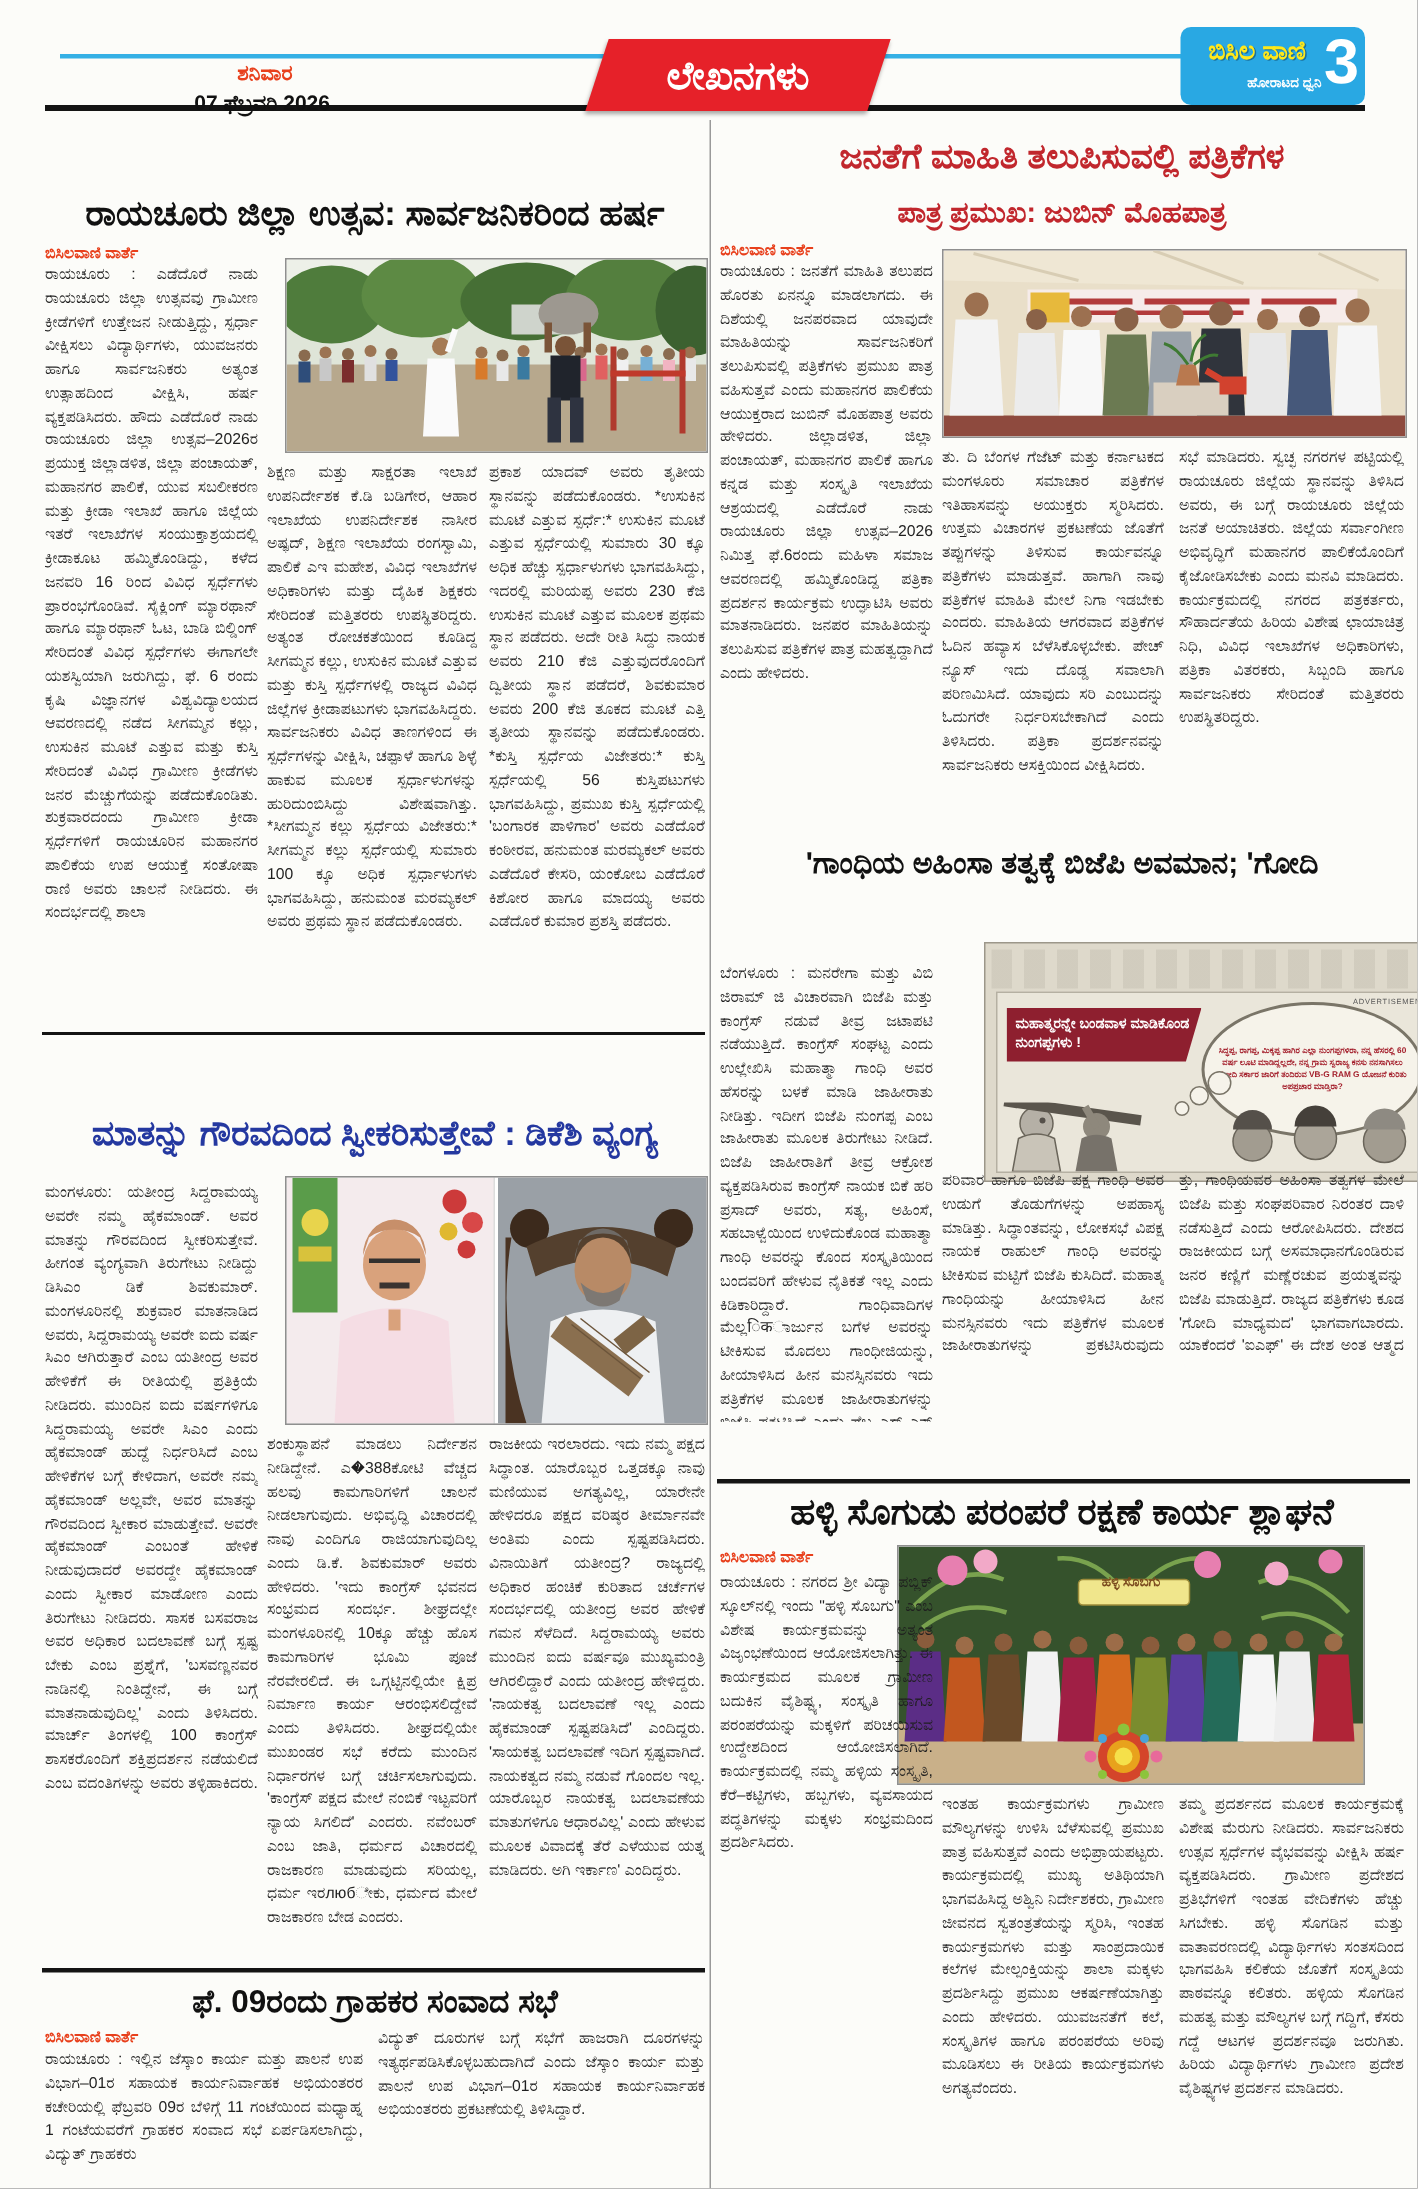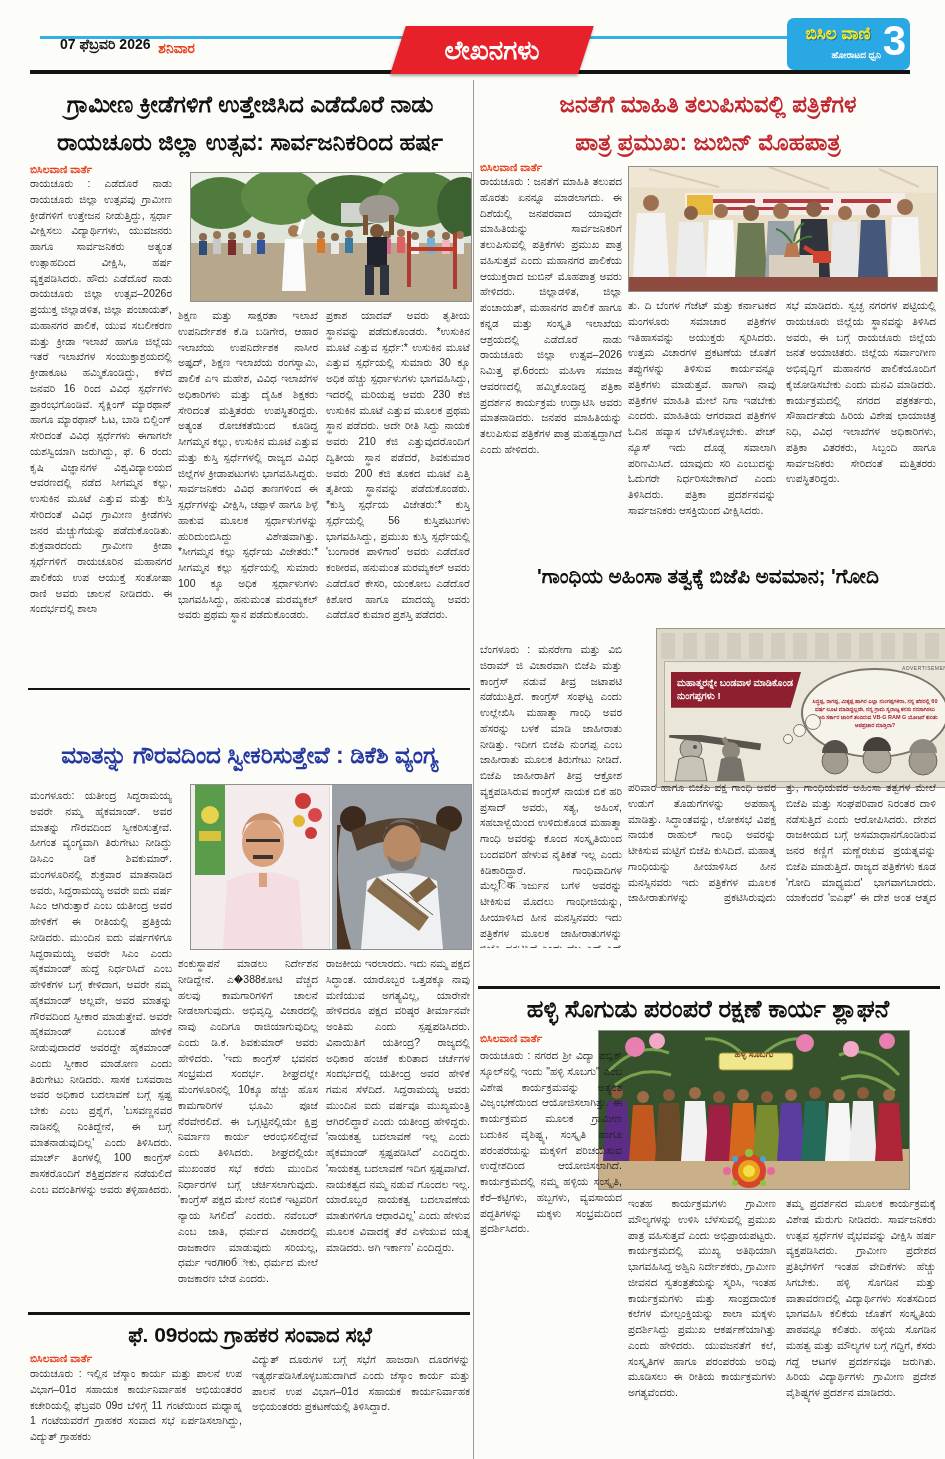--- a/index.html
+++ b/index.html
@@ -41,38 +41,37 @@
 </style>
 </head>
 <body>
 
 <div class="page">
 
   <div class="abs cyanbar" style="left:40px;top:36px;width:868px;height:3px;"></div>
   <div class="abs rule-h" style="left:30px;top:70px;width:880px;height:4px;"></div>
 
   <div class="abs daytxt" style="left:75px;top:40px;width:120px;">ಶನಿವಾರ</div>
-  <div class="abs datetxt" style="left:60px;top:36px;width:160px;">07 ಫೆಬ್ರವರಿ 2026</div>
+  <div class="abs datetxt" style="left:60px;top:60px;width:160px;text-align:right;">07 ಫೆಬ್ರವರಿ 2026</div>
 
   <div class="abs section-band" style="left:398px;top:26px;width:188px;height:48px;">
     <span>ಲೇಖನಗಳು</span>
   </div>
 
   <div class="abs mast" style="left:787px;top:18px;width:123px;height:52px;">
     <div class="abs mast-title" style="left:8px;top:6px;width:86px;text-align:center;">ಬಿಸಿಲ ವಾಣಿ</div>
     <div class="abs mast-tag" style="left:8px;top:32px;width:86px;text-align:right;">ಹೋರಾಟದ ಧ್ವನಿ</div>
     <div class="abs mast-num" style="right:4px;top:2px;">3</div>
   </div>
 
   <div class="abs rule-v" style="left:473px;top:80px;width:1px;height:1379px;"></div>
   <div class="abs rule-h" style="left:28px;top:688px;width:442px;height:2px;"></div>
   <div class="abs rule-h" style="left:28px;top:1312px;width:442px;height:3px;"></div>
   <div class="abs rule-h" style="left:478px;top:986px;width:462px;height:3px;"></div>
 
-  <div class="abs headline" style="left:30px;top:86px;width:440px;font-size:23px;line-height:37px;">ಗ್ರಾಮೀಣ ಕ್ರೀಡೆಗಳಿಗೆ ಉತ್ತೇಜಿಸಿದ ಎಡೆದೊರೆ ನಾಡು</div>
   <div class="abs headline" style="left:30px;top:124px;width:440px;font-size:23px;line-height:37px;">ರಾಯಚೂರು ಜಿಲ್ಲಾ ಉತ್ಸವ: ಸಾರ್ವಜನಿಕರಿಂದ ಹರ್ಷ</div>
   <div class="abs byline" style="left:30px;top:163px;">ಬಿಸಿಲವಾಣಿ ವಾರ್ತೆ</div>
 
   <div class="abs photo" style="left:190px;top:172px;width:280px;height:128px;">
     <svg width="280" height="128" viewBox="0 0 280 128">
       <rect width="280" height="128" fill="#dfe5d8"></rect>
       <rect width="280" height="34" fill="#edf0e8"></rect>
       <ellipse cx="30" cy="30" rx="36" ry="26" fill="#4f7c3c"></ellipse>
         <ellipse cx="90" cy="24" rx="40" ry="28" fill="#5d8a44"></ellipse>
       <ellipse cx="160" cy="28" rx="44" ry="26" fill="#466f35"></ellipse>
@@ -174,21 +173,21 @@
   <div class="abs bodycol" style="left:30px;top:788px;width:142px;height:516px;">ಮಂಗಳೂರು: ಯತೀಂದ್ರ ಸಿದ್ದರಾಮಯ್ಯ ಅವರೇ ನಮ್ಮ ಹೈಕಮಾಂಡ್. ಅವರ ಮಾತನ್ನು ಗೌರವದಿಂದ ಸ್ವೀಕರಿಸುತ್ತೇವೆ. ಹೀಗಂತ ವ್ಯಂಗ್ಯವಾಗಿ ತಿರುಗೇಟು ನೀಡಿದ್ದು ಡಿಸಿಎಂ ಡಿಕೆ ಶಿವಕುಮಾರ್. ಮಂಗಳೂರಿನಲ್ಲಿ ಶುಕ್ರವಾರ ಮಾತನಾಡಿದ ಅವರು, ಸಿದ್ದರಾಮಯ್ಯ ಅವರೇ ಐದು ವರ್ಷ ಸಿಎಂ ಆಗಿರುತ್ತಾರೆ ಎಂಬ ಯತೀಂದ್ರ ಅವರ ಹೇಳಿಕೆಗೆ ಈ ರೀತಿಯಲ್ಲಿ ಪ್ರತಿಕ್ರಿಯೆ ನೀಡಿದರು. ಮುಂದಿನ ಐದು ವರ್ಷಗಳಿಗೂ ಸಿದ್ದರಾಮಯ್ಯ ಅವರೇ ಸಿಎಂ ಎಂದು ಹೈಕಮಾಂಡ್ ಹುದ್ದೆ ನಿರ್ಧರಿಸಿದೆ ಎಂಬ ಹೇಳಿಕೆಗಳ ಬಗ್ಗೆ ಕೇಳಿದಾಗ, ಅವರೇ ನಮ್ಮ ಹೈಕಮಾಂಡ್ ಅಲ್ಲವೇ, ಅವರ ಮಾತನ್ನು ಗೌರವದಿಂದ ಸ್ವೀಕಾರ ಮಾಡುತ್ತೇವೆ. ಅವರೇ ಹೈಕಮಾಂಡ್ ಎಂಬಂತೆ ಹೇಳಿಕೆ ನೀಡುವುದಾದರೆ ಅವರದ್ದೇ ಹೈಕಮಾಂಡ್ ಎಂದು ಸ್ವೀಕಾರ ಮಾಡೋಣ ಎಂದು ತಿರುಗೇಟು ನೀಡಿದರು. ಸಾಸಕ ಬಸವರಾಜ ಅವರ ಅಧಿಕಾರ ಬದಲಾವಣೆ ಬಗ್ಗೆ ಸ್ಪಷ್ಟ ಬೇಕು ಎಂಬ ಪ್ರಶ್ನೆಗೆ, 'ಬಸವಣ್ಣನವರ ನಾಡಿನಲ್ಲಿ ನಿಂತಿದ್ದೇನೆ, ಈ ಬಗ್ಗೆ ಮಾತನಾಡುವುದಿಲ್ಲ' ಎಂದು ತಿಳಿಸಿದರು. ಮಾರ್ಚ್ ತಿಂಗಳಲ್ಲಿ 100 ಕಾಂಗ್ರೆಸ್ ಶಾಸಕರೊಂದಿಗೆ ಶಕ್ತಿಪ್ರದರ್ಶನ ನಡೆಯಲಿದೆ ಎಂಬ ವದಂತಿಗಳನ್ನು ಅವರು ತಳ್ಳಿಹಾಕಿದರು.</div>
   <div class="abs bodycol" style="left:178px;top:956px;width:140px;height:350px;">ಶಂಕುಸ್ಥಾಪನೆ ಮಾಡಲು ನಿರ್ದೇಶನ ನೀಡಿದ್ದೇನೆ. ಎ�388ಕೋಟಿ ವೆಚ್ಚದ ಹಲವು ಕಾಮಗಾರಿಗಳಿಗೆ ಚಾಲನೆ ನೀಡಲಾಗುವುದು. ಅಭಿವೃದ್ಧಿ ವಿಚಾರದಲ್ಲಿ ನಾವು ಎಂದಿಗೂ ರಾಜಿಯಾಗುವುದಿಲ್ಲ ಎಂದು ಡಿ.ಕೆ. ಶಿವಕುಮಾರ್ ಅವರು ಹೇಳಿದರು. 'ಇದು ಕಾಂಗ್ರೆಸ್ ಭವನದ ಸಂಭ್ರಮದ ಸಂದರ್ಭ. ಶೀಘ್ರದಲ್ಲೇ ಮಂಗಳೂರಿನಲ್ಲಿ 10ಕ್ಕೂ ಹೆಚ್ಚು ಹೊಸ ಕಾಮಗಾರಿಗಳ ಭೂಮಿ ಪೂಜೆ ನೆರವೇರಲಿದೆ. ಈ ಒಗ್ಗಟ್ಟಿನಲ್ಲಿಯೇ ಕ್ಷಿಪ್ರ ನಿರ್ಮಾಣ ಕಾರ್ಯ ಆರಂಭಿಸಲಿದ್ದೇವೆ ಎಂದು ತಿಳಿಸಿದರು. ಶೀಘ್ರದಲ್ಲಿಯೇ ಮುಖಂಡರ ಸಭೆ ಕರೆದು ಮುಂದಿನ ನಿರ್ಧಾರಗಳ ಬಗ್ಗೆ ಚರ್ಚಿಸಲಾಗುವುದು. 'ಕಾಂಗ್ರೆಸ್ ಪಕ್ಷದ ಮೇಲೆ ನಂಬಿಕೆ ಇಟ್ಟವರಿಗೆ ನ್ಯಾಯ ಸಿಗಲಿದೆ' ಎಂದರು. ನವೆಂಬರ್ ಎಂಬ ಜಾತಿ, ಧರ್ಮದ ವಿಚಾರದಲ್ಲಿ ರಾಜಕಾರಣ ಮಾಡುವುದು ಸರಿಯಲ್ಲ, ಧರ್ಮ ಇರлюбೇಕು, ಧರ್ಮದ ಮೇಲೆ ರಾಜಕಾರಣ ಬೇಡ ಎಂದರು.</div>
   <div class="abs bodycol" style="left:326px;top:956px;width:144px;height:350px;">ರಾಜಕೀಯ ಇರಲಾರದು. ಇದು ನಮ್ಮ ಪಕ್ಷದ ಸಿದ್ಧಾಂತ. ಯಾರೊಬ್ಬರ ಒತ್ತಡಕ್ಕೂ ನಾವು ಮಣಿಯುವ ಅಗತ್ಯವಿಲ್ಲ, ಯಾರೇನೇ ಹೇಳಿದರೂ ಪಕ್ಷದ ವರಿಷ್ಠರ ತೀರ್ಮಾನವೇ ಅಂತಿಮ ಎಂದು ಸ್ಪಷ್ಟಪಡಿಸಿದರು. ವಿನಾಯಿತಿಗೆ ಯತೀಂದ್ರ? ರಾಜ್ಯದಲ್ಲಿ ಅಧಿಕಾರ ಹಂಚಿಕೆ ಕುರಿತಾದ ಚರ್ಚೆಗಳ ಸಂದರ್ಭದಲ್ಲಿ ಯತೀಂದ್ರ ಅವರ ಹೇಳಿಕೆ ಗಮನ ಸೆಳೆದಿದೆ. ಸಿದ್ದರಾಮಯ್ಯ ಅವರು ಮುಂದಿನ ಐದು ವರ್ಷವೂ ಮುಖ್ಯಮಂತ್ರಿ ಆಗಿರಲಿದ್ದಾರೆ ಎಂದು ಯತೀಂದ್ರ ಹೇಳಿದ್ದರು. 'ನಾಯಕತ್ವ ಬದಲಾವಣೆ ಇಲ್ಲ ಎಂದು ಹೈಕಮಾಂಡ್ ಸ್ಪಷ್ಟಪಡಿಸಿದೆ' ಎಂದಿದ್ದರು. 'ಸಾಯಕತ್ವ ಬದಲಾವಣೆ ಇದಿಗ ಸ್ಪಷ್ಟವಾಗಿದೆ. ನಾಯಕತ್ವದ ನಮ್ಮ ನಡುವೆ ಗೊಂದಲ ಇಲ್ಲ. ಯಾರೊಬ್ಬರ ನಾಯಕತ್ವ ಬದಲಾವಣೆಯ ಮಾತುಗಳಿಗೂ ಆಧಾರವಿಲ್ಲ' ಎಂದು ಹೇಳುವ ಮೂಲಕ ವಿವಾದಕ್ಕೆ ತೆರೆ ಎಳೆಯುವ ಯತ್ನ ಮಾಡಿದರು. ಅಗಿ ಇರ್ಕಾಣ' ಎಂದಿದ್ದರು.</div>
 
   <div class="abs headline" style="left:30px;top:1320px;width:440px;font-size:21px;line-height:30px;">ಫೆ. 09ರಂದು ಗ್ರಾಹಕರ ಸಂವಾದ ಸಭೆ</div>
   <div class="abs byline" style="left:30px;top:1352px;">ಬಿಸಿಲವಾಣಿ ವಾರ್ತೆ</div>
   <div class="abs bodycol" style="left:30px;top:1366px;width:212px;height:90px;">ರಾಯಚೂರು : ಇಲ್ಲಿನ ಜೆಸ್ಕಾಂ ಕಾರ್ಯ ಮತ್ತು ಪಾಲನೆ ಉಪ ವಿಭಾಗ–01ರ ಸಹಾಯಕ ಕಾರ್ಯನಿರ್ವಾಹಕ ಅಭಿಯಂತರರ ಕಚೇರಿಯಲ್ಲಿ ಫೆಬ್ರವರಿ 09ರ ಬೆಳಿಗ್ಗೆ 11 ಗಂಟೆಯಿಂದ ಮಧ್ಯಾಹ್ನ 1 ಗಂಟೆಯವರೆಗೆ ಗ್ರಾಹಕರ ಸಂವಾದ ಸಭೆ ಏರ್ಪಡಿಸಲಾಗಿದ್ದು, ವಿದ್ಯುತ್ ಗ್ರಾಹಕರು</div>
   <div class="abs bodycol" style="left:252px;top:1352px;width:218px;height:104px;">ವಿದ್ಯುತ್ ದೂರುಗಳ ಬಗ್ಗೆ ಸಭೆಗೆ ಹಾಜರಾಗಿ ದೂರಗಳನ್ನು ಇತ್ಯರ್ಥಪಡಿಸಿಕೊಳ್ಳಬಹುದಾಗಿದೆ ಎಂದು ಜೆಸ್ಕಾಂ ಕಾರ್ಯ ಮತ್ತು ಪಾಲನೆ ಉಪ ವಿಭಾಗ–01ರ ಸಹಾಯಕ ಕಾರ್ಯನಿರ್ವಾಹಕ ಅಭಿಯಂತರರು ಪ್ರಕಟಣೆಯಲ್ಲಿ ತಿಳಿಸಿದ್ದಾರೆ.</div>
 
   <div class="abs headline red" style="left:478px;top:86px;width:460px;font-size:23px;line-height:37px;">ಜನತೆಗೆ ಮಾಹಿತಿ ತಲುಪಿಸುವಲ್ಲಿ ಪತ್ರಿಕೆಗಳ</div>
-  <div class="abs headline red" style="left:478px;top:124px;width:460px;font-size:23px;line-height:37px;">ಪಾತ್ರ ಪ್ರಮುಖ: ಜುಬಿನ್ ಮೊಹಪಾತ್ರ</div>
+  <div class="abs headline red" style="left:478px;top:124px;width:460px;font-size:19px;line-height:37px;">ಪಾತ್ರ ಪ್ರಮುಖ: ಜುಬಿನ್ ಮೊಹಪಾತ್ರ</div>
   <div class="abs byline" style="left:480px;top:161px;">ಬಿಸಿಲವಾಣಿ ವಾರ್ತೆ</div>
 
   <div class="abs photo" style="left:628px;top:166px;width:308px;height:124px;">
     <svg width="308" height="124" viewBox="0 0 308 124">
       <rect width="308" height="124" fill="#e9dfc9"></rect>
       <path d="M0 0 L308 0 L308 26 L0 20 Z" fill="#efe7d4"></path>
       <line x1="20" y1="2" x2="90" y2="20" stroke="#d8cdb4" stroke-width="2"></line>
       <line x1="140" y1="0" x2="200" y2="22" stroke="#d8cdb4" stroke-width="2"></line>
       <line x1="250" y1="2" x2="290" y2="20" stroke="#d8cdb4" stroke-width="2"></line>
       <rect x="56" y="26" width="220" height="22" fill="#f6ecea"></rect>

